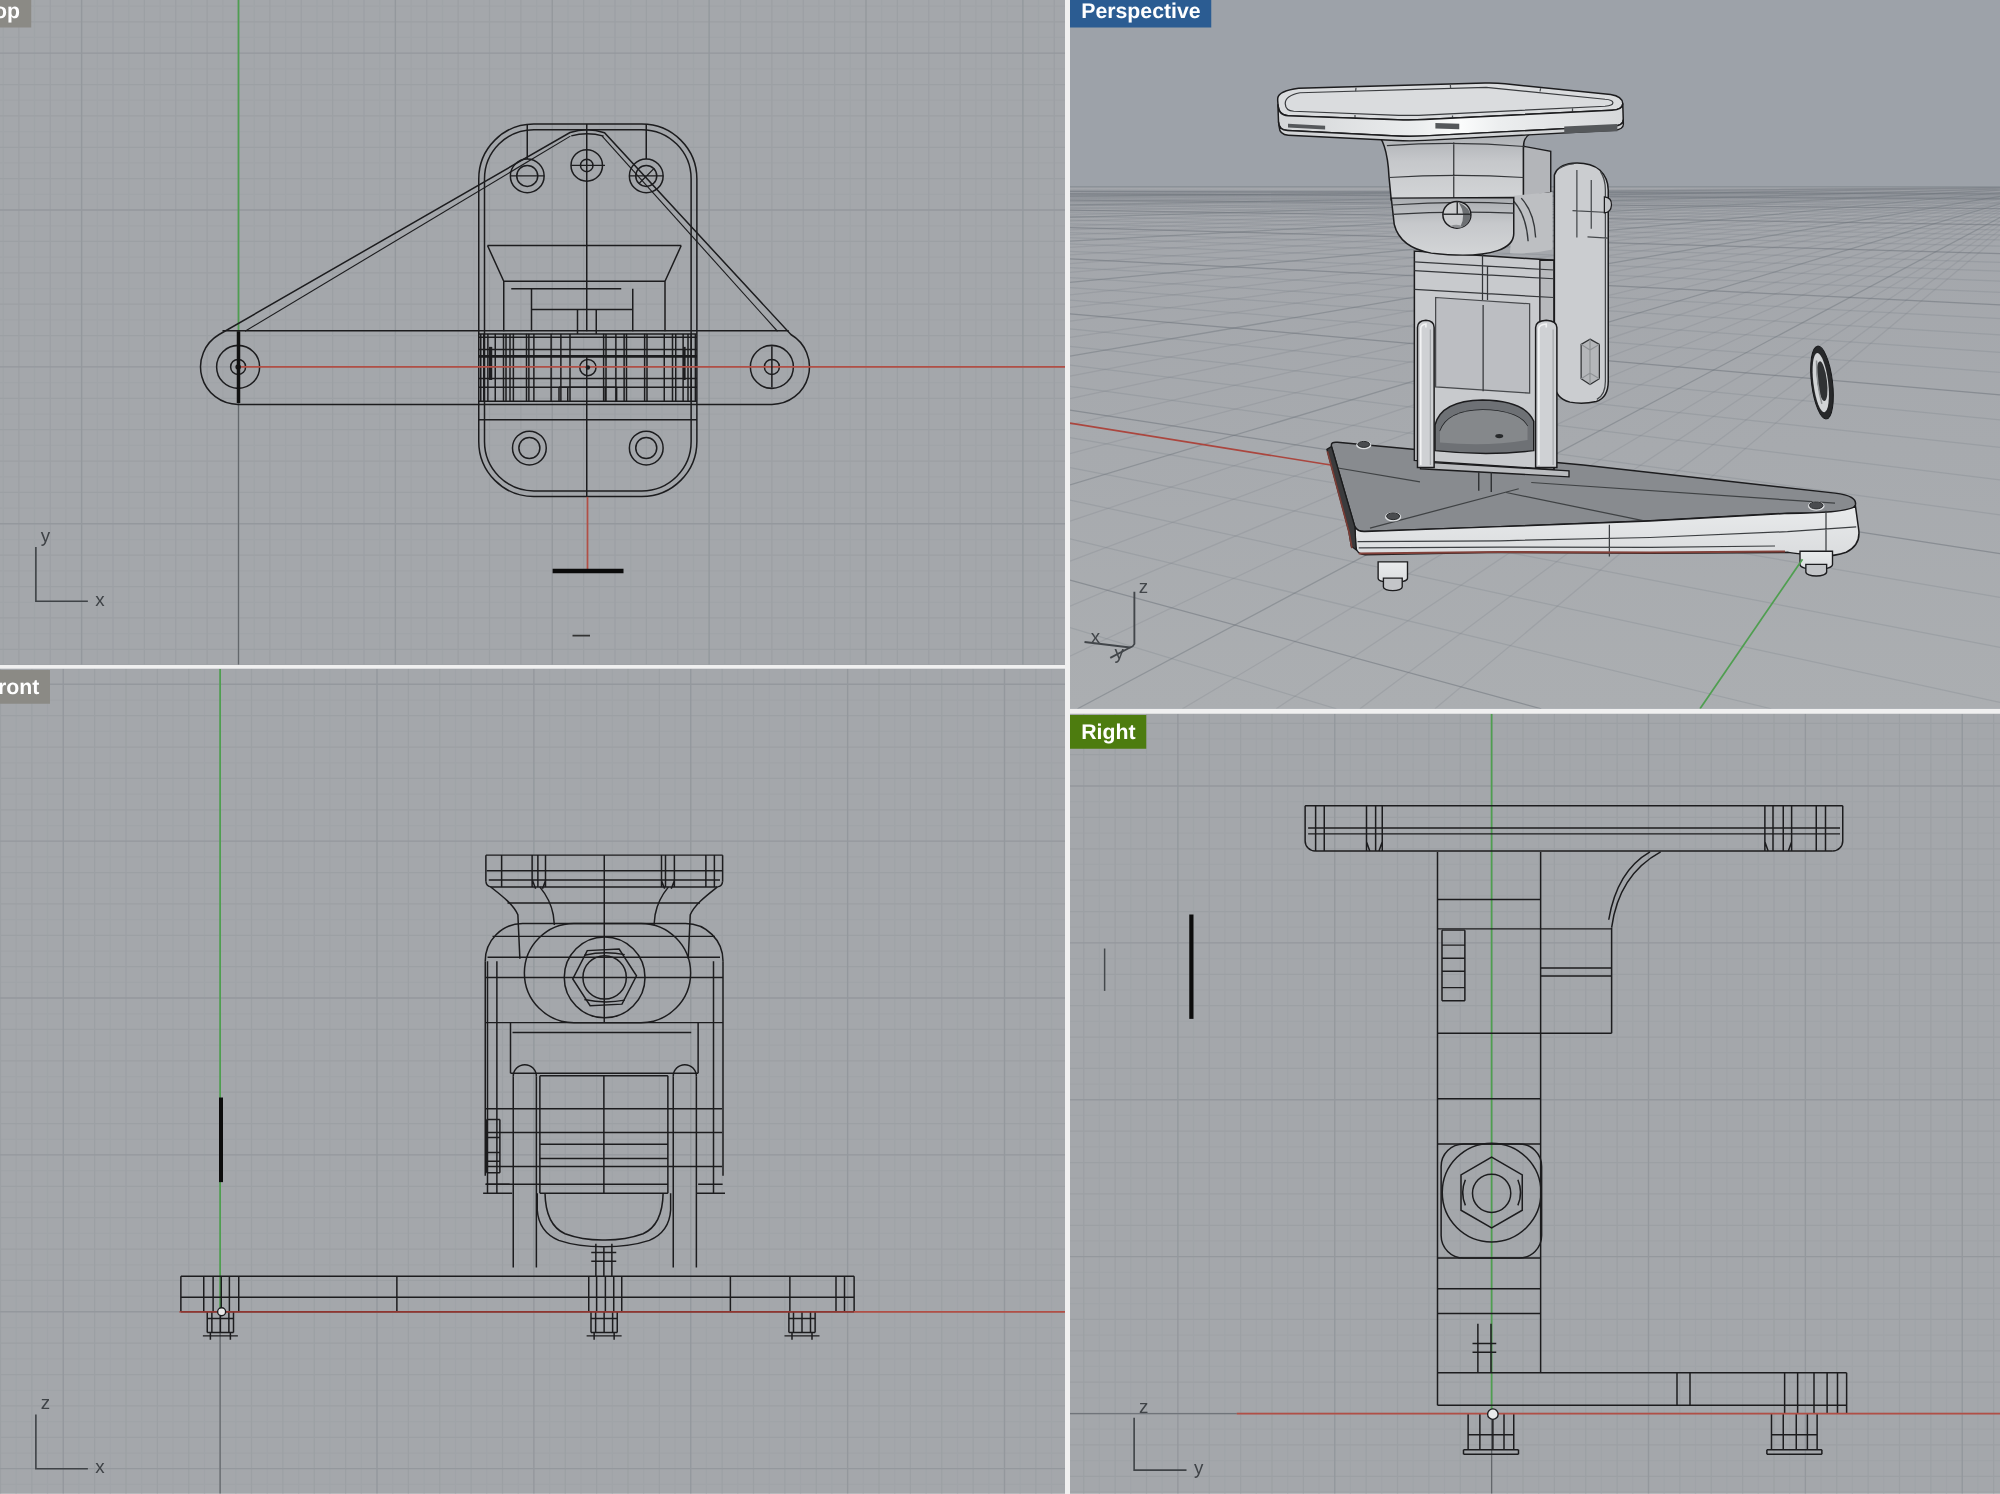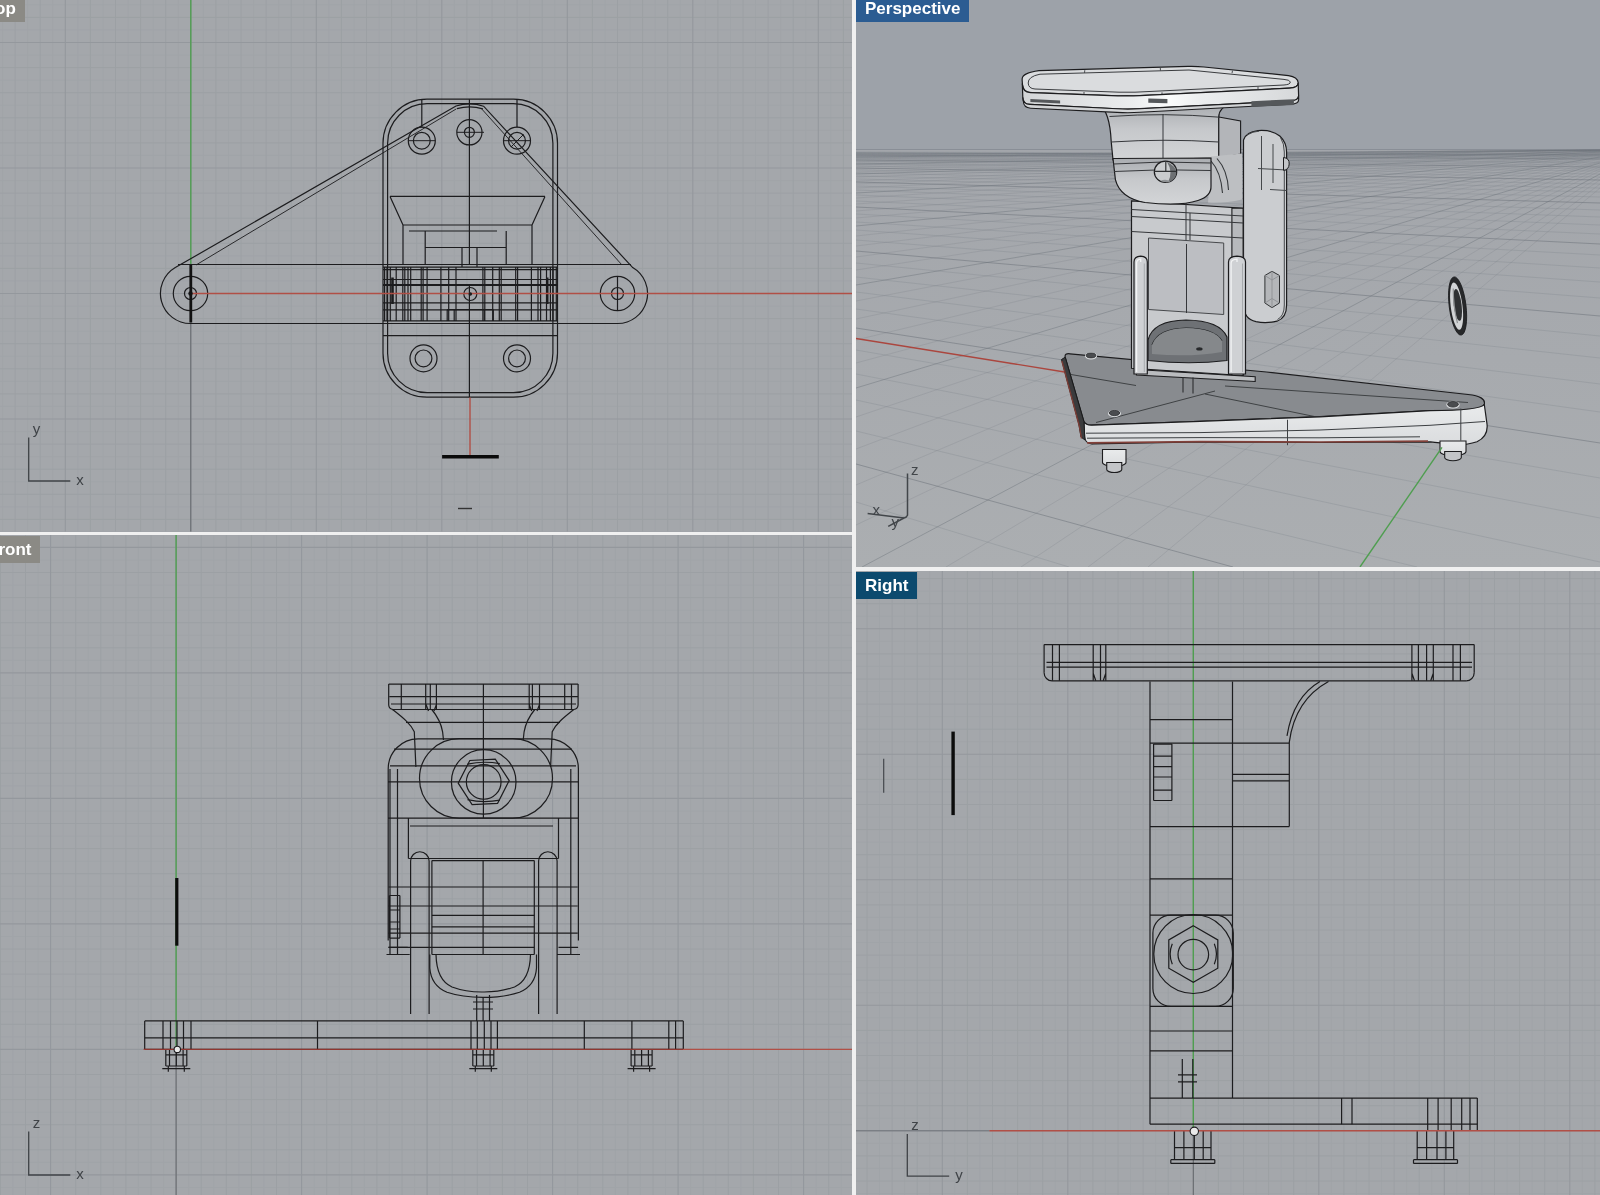--- a/index.html
+++ b/index.html
@@ -262,12 +262,12 @@
         <path d="M11.600000000000023 513.6 L48 518"></path>
         <path d="M48 518 L32.200000000000045 526.3"></path>
       </g>
 <text x="55" y="474.5" font-size="15" fill="#42464a">z</text>
 <text x="16.5" y="514.5" font-size="15" fill="#42464a">x</text>
 <text x="35.5" y="527" font-size="15" fill="#42464a">y</text>
     </svg></div>
 <div class="lbl" style="left:-23px;top:-5px;background:#8b8a85">Top</div>
 <div class="lbl" style="left:856px;top:-5px;background:#2b5c92">Perspective</div>
 <div class="lbl" style="left:-21px;top:536px;background:#8b8a85">Front</div>
-<div class="lbl" style="left:856px;top:571.5px;background:#0c4a6e">Right</div>
+<div class="lbl" style="left:856px;top:571.5px;background:#4d7c0f">Right</div>
 </body></html>

